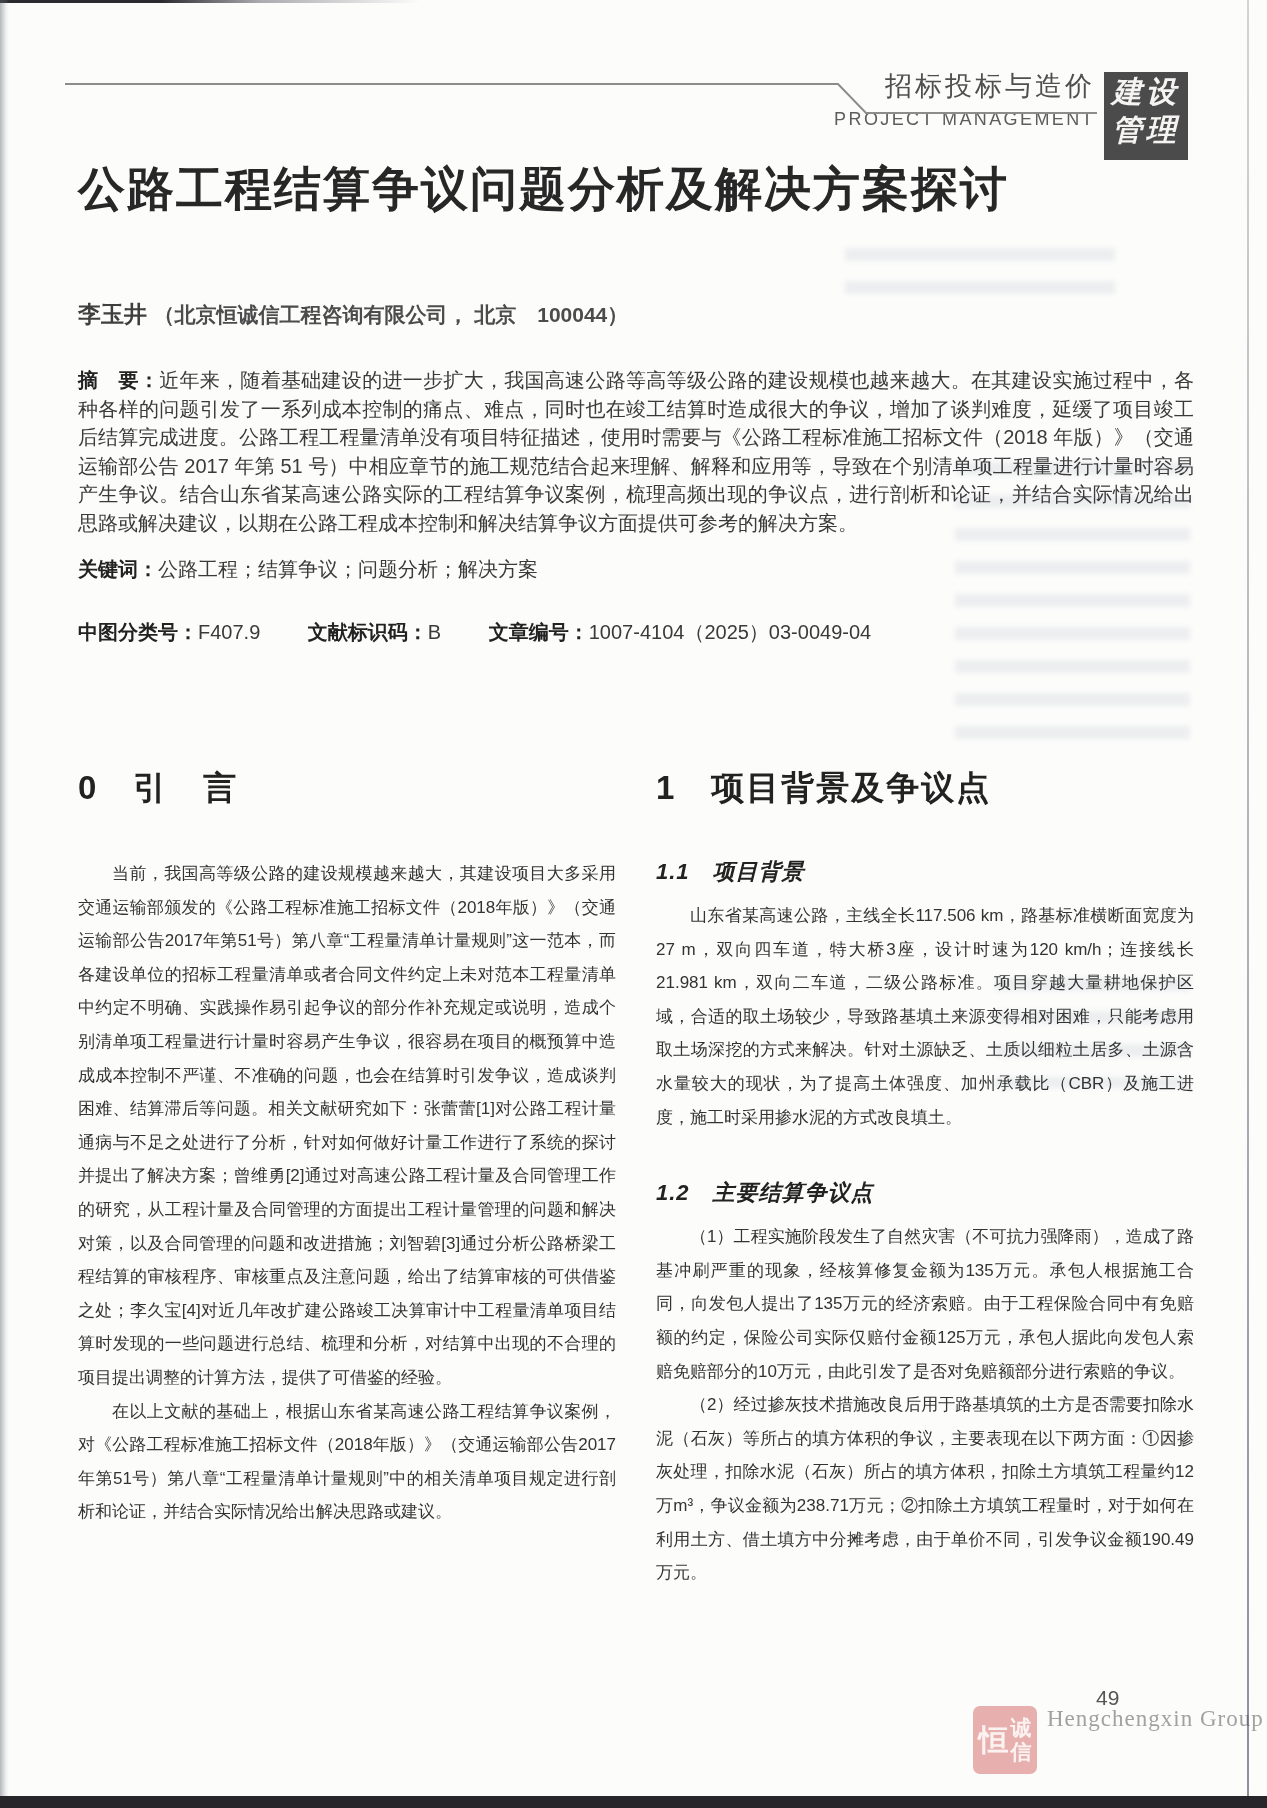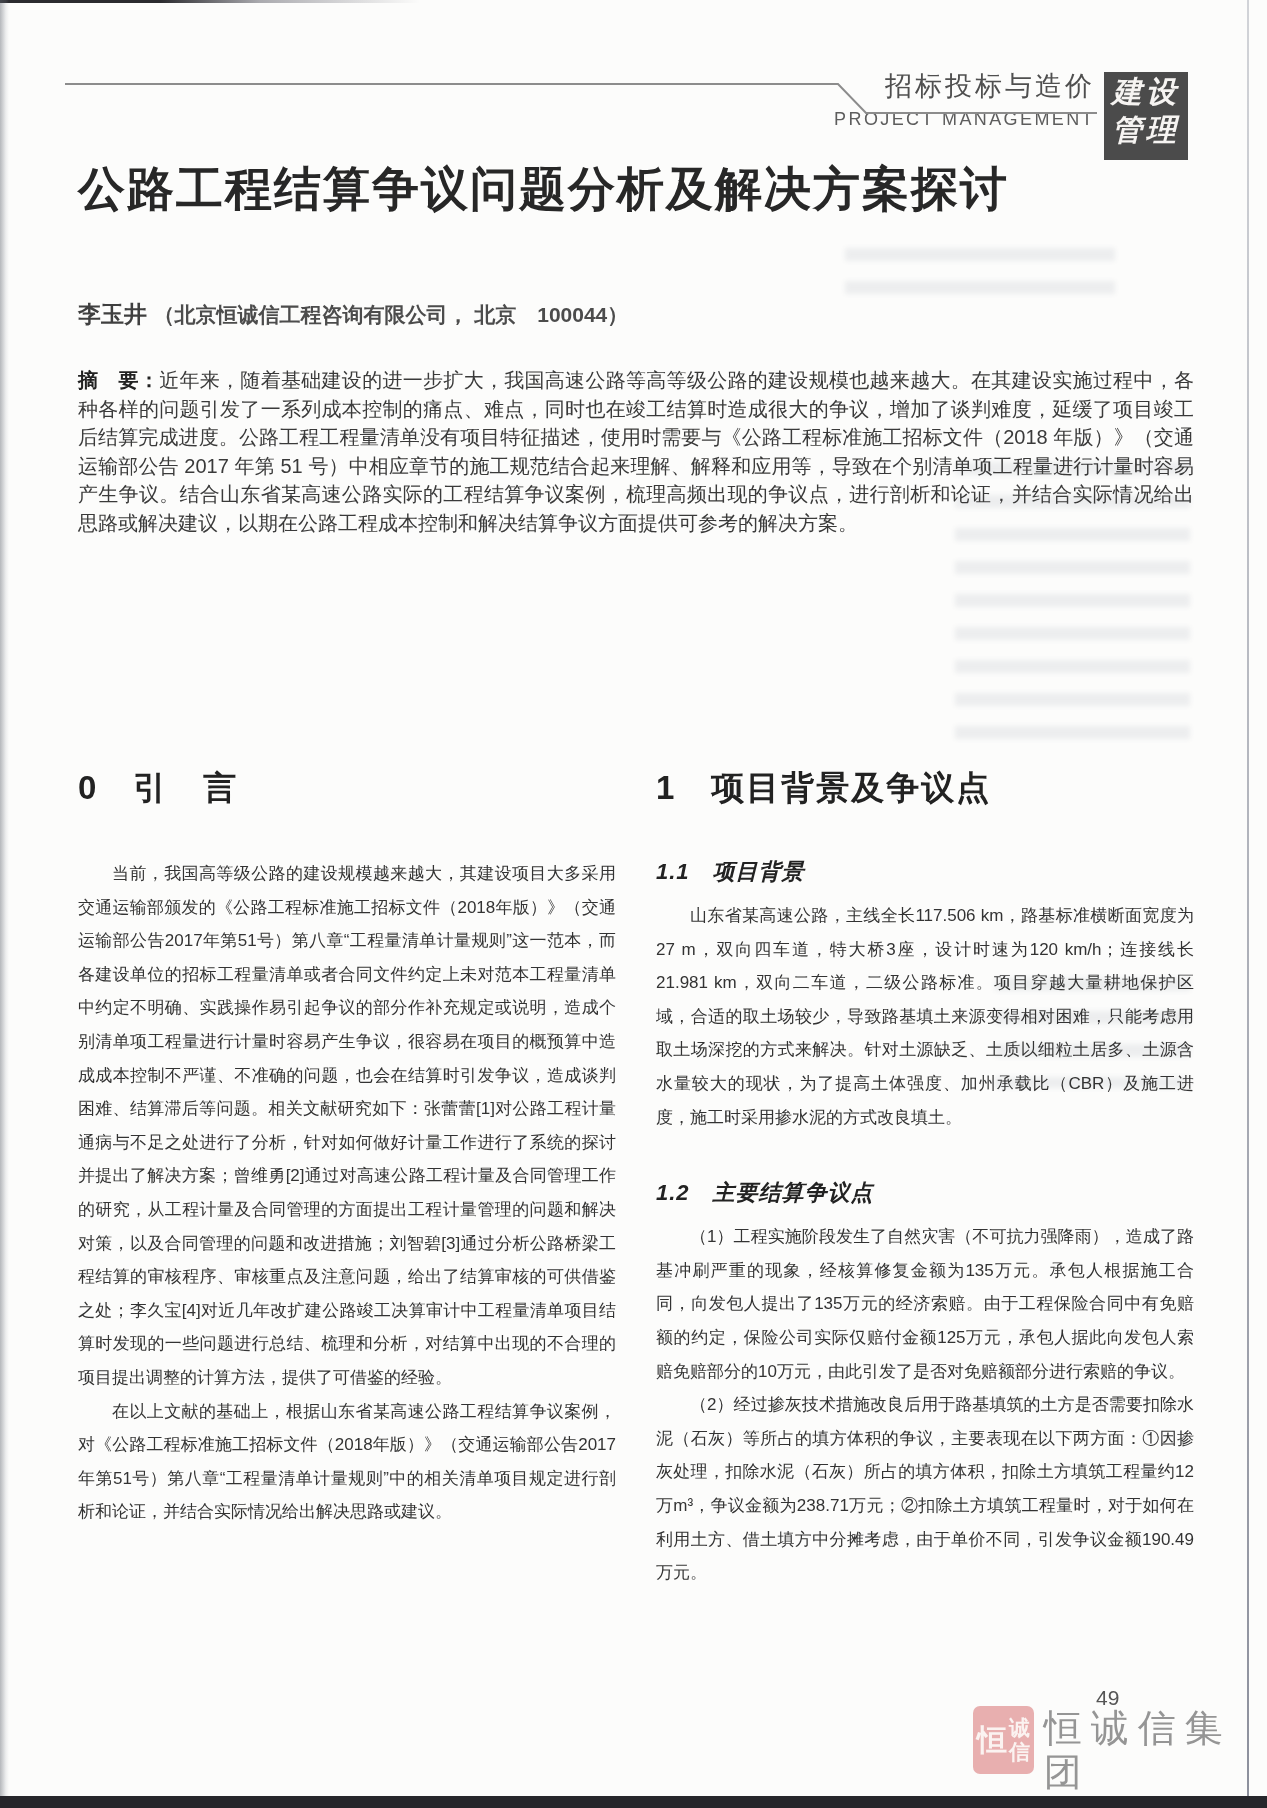--- a/index.html
+++ b/index.html
@@ -84,21 +84,29 @@
   <div class="title">公路工程结算争议问题分析及解决方案探讨</div>
   <div class="byline">
     <span>李玉井</span>
     <span class="affil">（北京恒诚信工程咨询有限公司， 北京　100044）</span>
   </div>
 
   <div class="abstract">
     <b>摘　要：</b><span>近年来，随着基础建设的进一步扩大，我国高速公路等高等级公路的建设规模也越来越大。在其建设实施过程中，各种各样的问题引发了一系列成本控制的痛点、难点，同时也在竣工结算时造成很大的争议，增加了谈判难度，延缓了项目竣工后结算完成进度。公路工程工程量清单没有项目特征描述，使用时需要与《公路工程标准施工招标文件（2018 年版）》（交通运输部公告 2017 年第 51 号）中相应章节的施工规范结合起来理解、解释和应用等，导致在个别清单项工程量进行计量时容易产生争议。结合山东省某高速公路实际的工程结算争议案例，梳理高频出现的争议点，进行剖析和论证，并结合实际情况给出思路或解决建议，以期在公路工程成本控制和解决结算争议方面提供可参考的解决方案。</span>
   </div>
 
+  <div class="kwline">
+    <b>关键词：</b><span>公路工程；结算争议；问题分析；解决方案</span>
+  </div>
 
+  <div class="metaline">
+    <span class="grp"><b>中图分类号：</b><span>F407.9</span></span>
+    <span class="grp"><b>文献标识码：</b><span>B</span></span>
+    <span class="grp"><b>文章编号：</b><span>1007-4104（2025）03-0049-04</span></span>
+  </div>
 
   <div class="columns">
     <div class="col">
       <h2 class="sec">0　引　言</h2>
       <p>当前，我国高等级公路的建设规模越来越大，其建设项目大多采用交通运输部颁发的《公路工程标准施工招标文件（2018年版）》（交通运输部公告2017年第51号）第八章“工程量清单计量规则”这一范本，而各建设单位的招标工程量清单或者合同文件约定上未对范本工程量清单中约定不明确、实践操作易引起争议的部分作补充规定或说明，造成个别清单项工程量进行计量时容易产生争议，很容易在项目的概预算中造成成本控制不严谨、不准确的问题，也会在结算时引发争议，造成谈判困难、结算滞后等问题。相关文献研究如下：张蕾蕾[1]对公路工程计量通病与不足之处进行了分析，针对如何做好计量工作进行了系统的探讨并提出了解决方案；曾维勇[2]通过对高速公路工程计量及合同管理工作的研究，从工程计量及合同管理的方面提出工程计量管理的问题和解决对策，以及合同管理的问题和改进措施；刘智碧[3]通过分析公路桥梁工程结算的审核程序、审核重点及注意问题，给出了结算审核的可供借鉴之处；李久宝[4]对近几年改扩建公路竣工决算审计中工程量清单项目结算时发现的一些问题进行总结、梳理和分析，对结算中出现的不合理的项目提出调整的计算方法，提供了可借鉴的经验。</p>
       <p>在以上文献的基础上，根据山东省某高速公路工程结算争议案例，对《公路工程标准施工招标文件（2018年版）》（交通运输部公告2017年第51号）第八章“工程量清单计量规则”中的相关清单项目规定进行剖析和论证，并结合实际情况给出解决思路或建议。</p>
     </div>
     <div class="col">
       <h2 class="sec">1　项目背景及争议点</h2>
       <h3 class="subsec first">1.1　项目背景</h3>
@@ -112,18 +120,17 @@
   <div class="pageno">49</div>
   <div class="watermark">
     <div class="seal">
       <span class="lft">恒</span>
       <span class="rgt">
         <span>诚</span>
         <span>信</span>
       </span>
     </div>
     <div class="brand">
-      <div class="brand-cn">恒诚信集团</div>
       <div class="brand-en">Hengchengxin Group</div>
     </div>
   </div>
 
 </div>
 
 </body></html>

